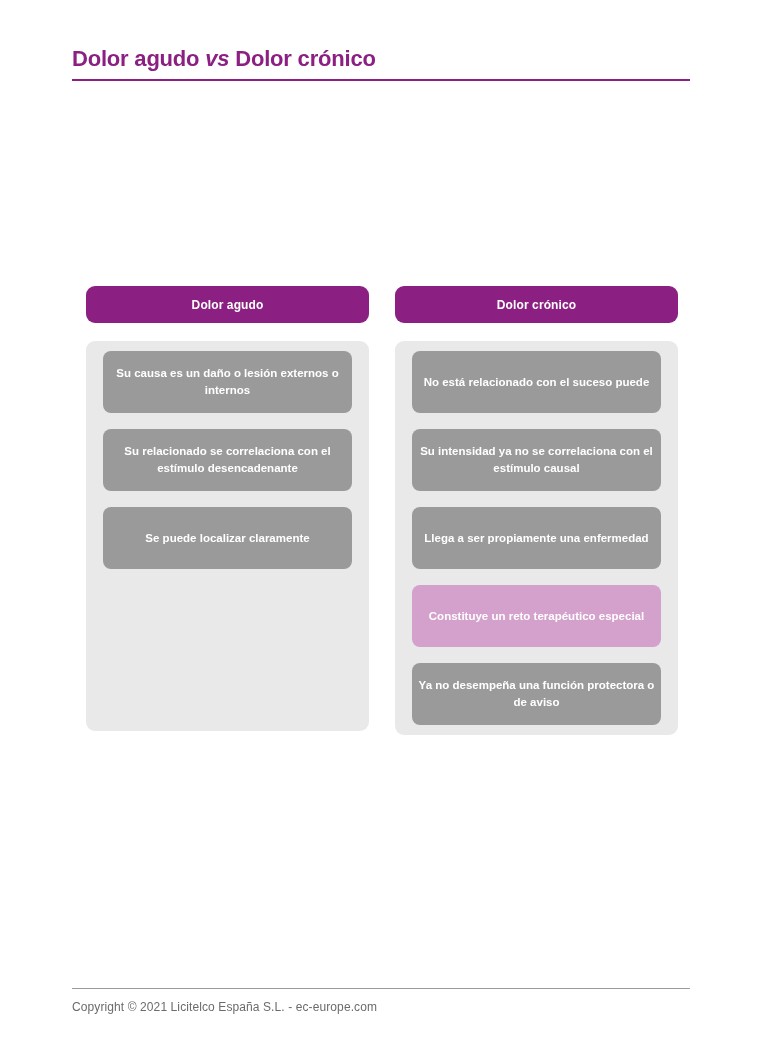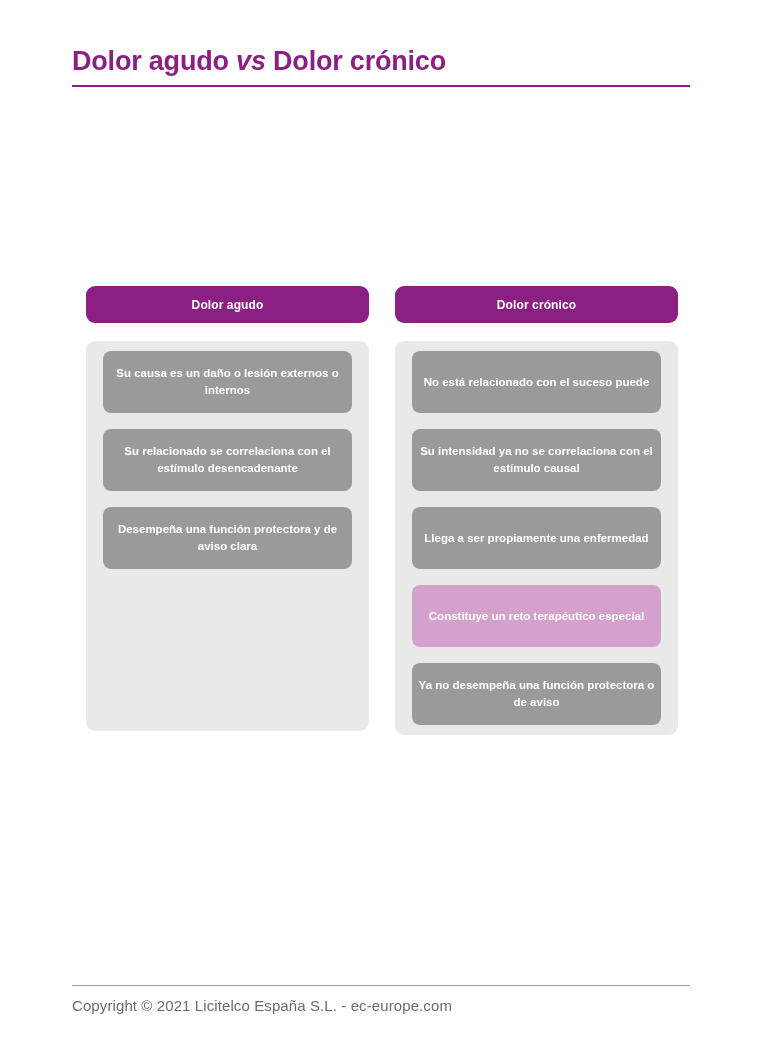--- a/index.html
+++ b/index.html
@@ -17,21 +17,21 @@
   }
 
   
   .page-header {
     position: absolute;
     left: 72px;
     top: 46px;
     width: 618px;
   }
   .page-title {
-    font-size: 27px;
+    font-size: 22px;
     font-weight: bold;
     color: #8B2082;
     letter-spacing: -0.2px;
     line-height: 1.15;
     margin: 0;
     white-space: nowrap;
   }
   .page-title .vs {
     font-style: italic;
   }
@@ -104,41 +104,41 @@
     bottom: 32px;
     width: 618px;
   }
   .footer-rule {
     height: 1px;
     background: #9a9a9a;
     width: 618px;
   }
   .footer-text {
     margin-top: 11px;
-    font-size: 15px;
+    font-size: 12px;
     color: #6b6b6b;
     letter-spacing: 0.1px;
   }
 </style>
 </head>
 <body>
 
 <div class="page-header">
   <h1 class="page-title"><span>Dolor agudo</span> <span class="vs">vs</span> <span>Dolor crónico</span></h1>
   <div class="title-rule"></div>
 </div>
 
 <div class="columns">
 
   <div class="column">
     <div class="column-header">Dolor agudo</div>
     <div class="column-body">
       <div class="item-card gray">Su causa es un daño o lesión externos o internos</div>
       <div class="item-card gray">Su relacionado se correlaciona con el estímulo desencadenante</div>
-      <div class="item-card gray">Desempeña una función protectora y de aviso clara</div>
+      <div class="item-card gray">Se puede localizar claramente</div>
     </div>
   </div>
 
   <div class="column">
     <div class="column-header">Dolor crónico</div>
     <div class="column-body">
       <div class="item-card gray">No está relacionado con el suceso puede</div>
       <div class="item-card gray">Su intensidad ya no se correlaciona con el estímulo causal</div>
       <div class="item-card gray">Llega a ser propiamente una enfermedad</div>
       <div class="item-card pink">Constituye un reto terapéutico especial</div>

